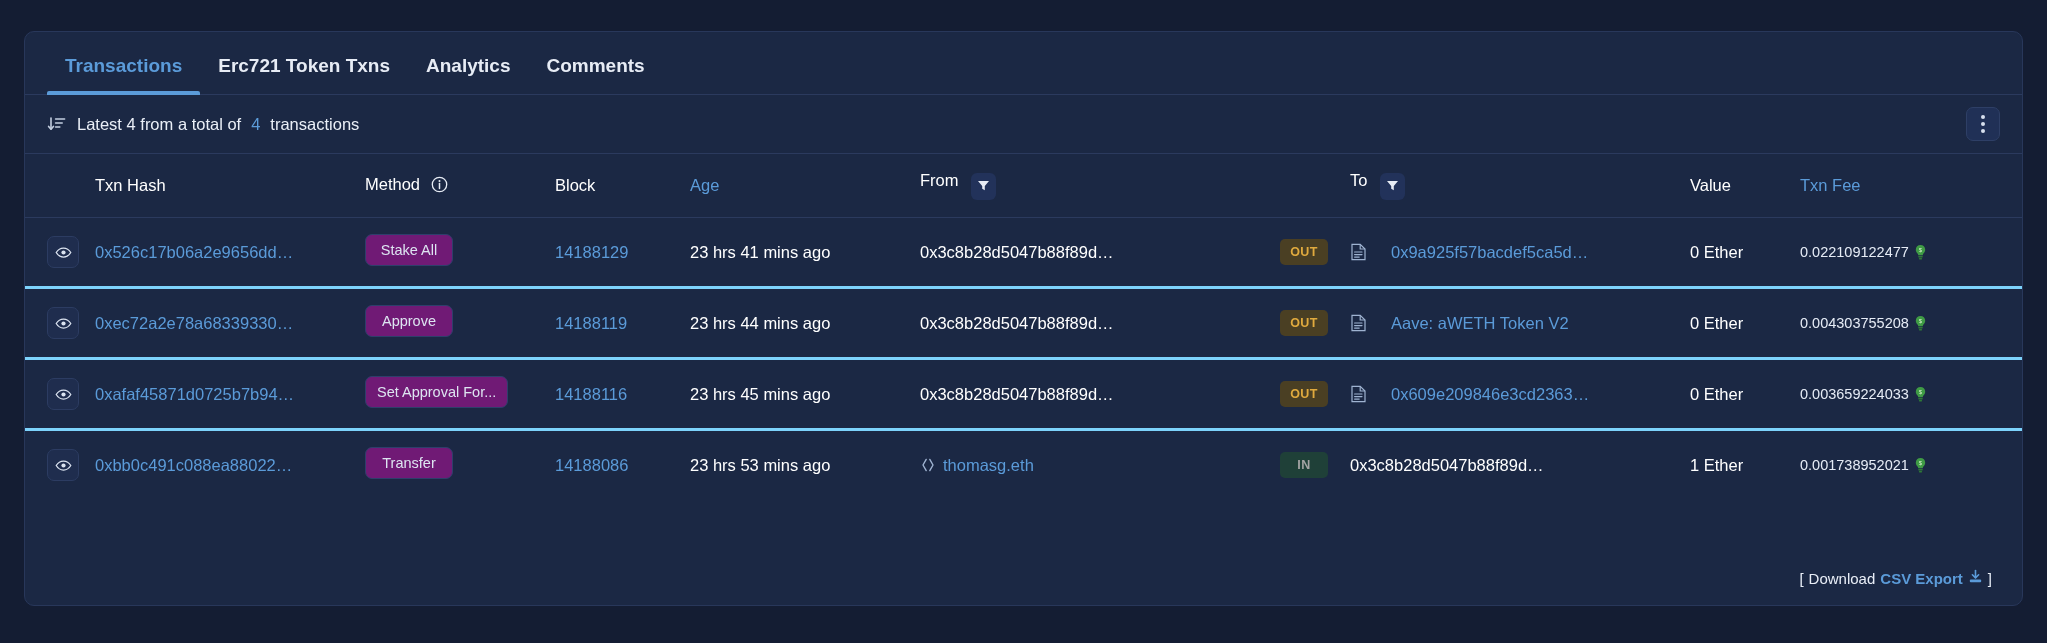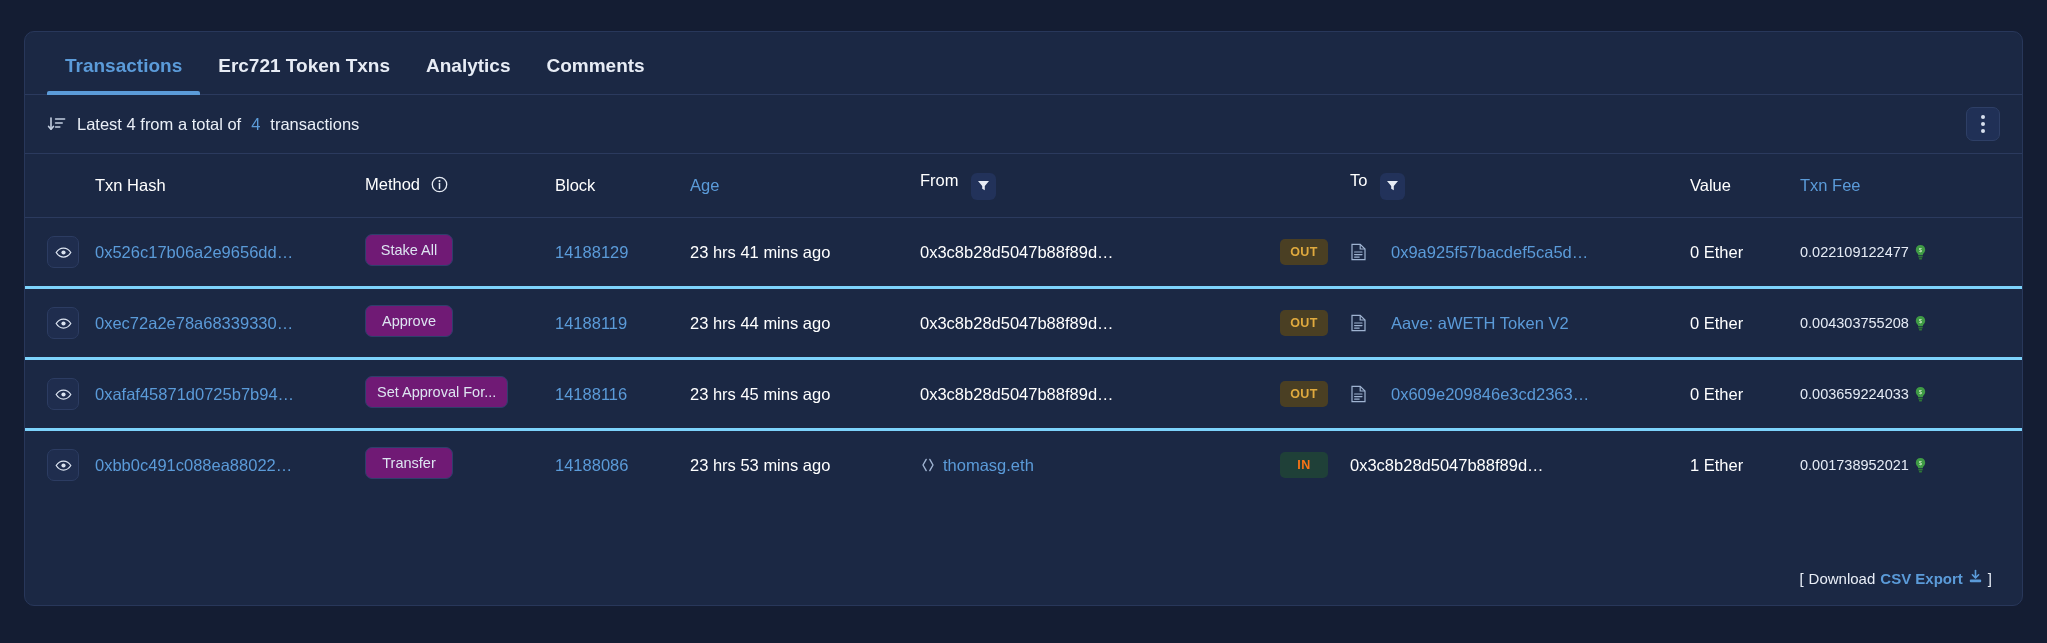--- a/index.html
+++ b/index.html
@@ -141,21 +141,21 @@
     display: inline-block;
     font-size: 12.5px;
     font-weight: bold;
     letter-spacing: .4px;
     border-radius: 5px;
     padding: 6px 10px;
     min-width: 48px;
     text-align: center;
   }
   .dir-out { background: #4a3f23; color: #e0aa3e; }
-  .dir-in  { background: #1f4038; color: #f97316; }
+  .dir-in  { background: #1f4038; color: #a3a3a3; }
 
   .to-cell { display: flex; align-items: center; gap: 24px; }
   .contract-icon { flex: 0 0 auto; display: block; }
   .ens-icon { flex: 0 0 auto; display: block; }
   .from-cell { display: flex; align-items: center; gap: 7px; }
 
   .fee-cell { display: flex; align-items: center; gap: 4px; font-size: 14.5px; color: #e6ecf6; }
   .bulb { flex: 0 0 auto; display: block; }
 
   

